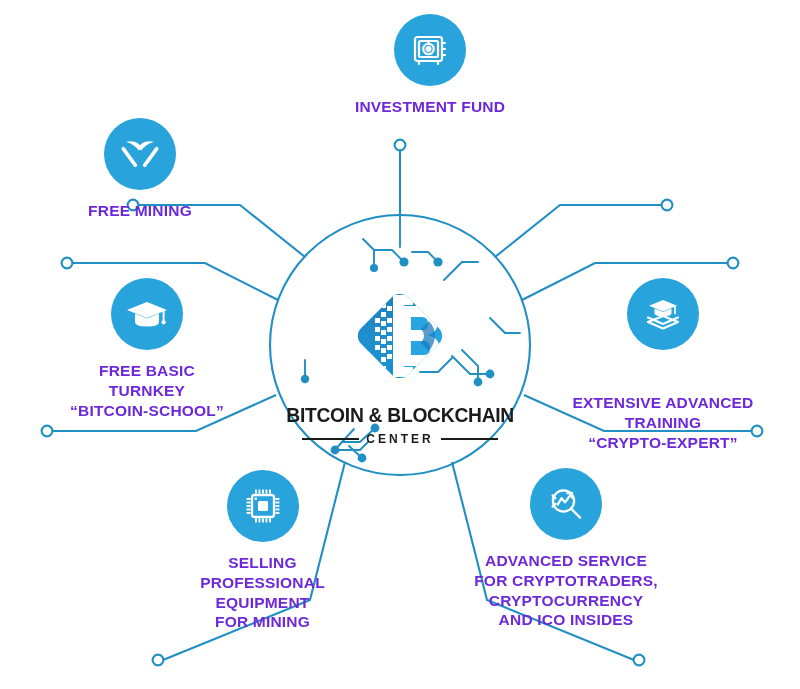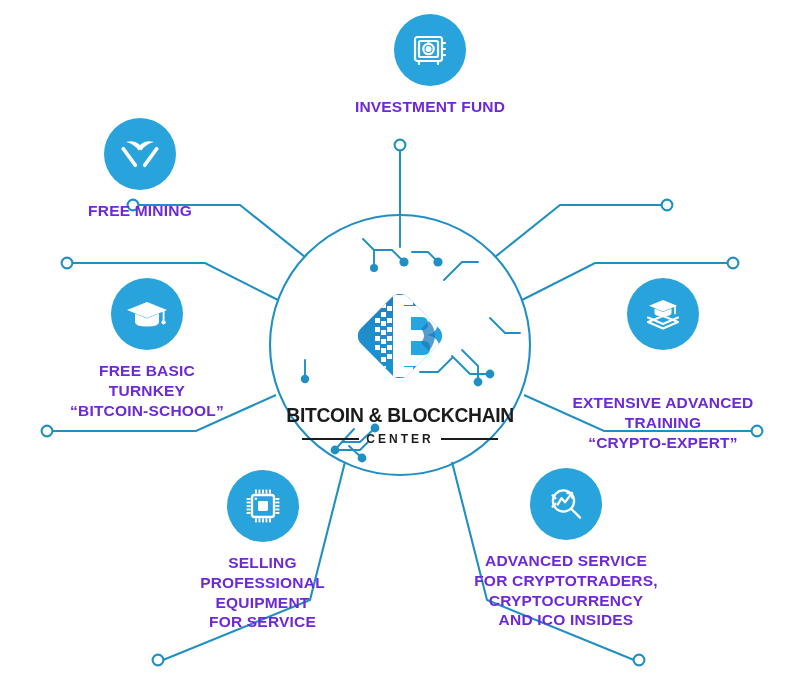--- a/index.html
+++ b/index.html
@@ -304,21 +304,21 @@
             <rect x="34.4" y="17.5" width="4" height="1.9"></rect>
           <rect x="34.4" y="21" width="4" height="1.9"></rect>
             <rect x="34.4" y="24.5" width="4" height="1.9"></rect>
           <rect x="34.4" y="28" width="4" height="1.9"></rect>
         </g>
       </svg>
     </div>
     <div class="caption">SELLING
 PROFESSIONAL
 EQUIPMENT
-FOR SERVICE</div>
+FOR MINING</div>
   </div>
 
   <div class="node" id="node-analytics">
     <div class="badge">
       <svg width="44" height="44" viewBox="0 0 44 44">
         <g fill="none" stroke="#ffffff" stroke-width="2.3" stroke-linecap="round" stroke-linejoin="round">
           <circle cx="19.5" cy="19" r="10.6"></circle>
           <path d="M27.2 26.8 L36 35.6"></path>
           <path d="M13.6 22.6 L17.6 16.2 L21 20.4 L27.4 11.6"></path>
           <path d="M23.4 11.2 L28 11 L28 15.6"></path>

